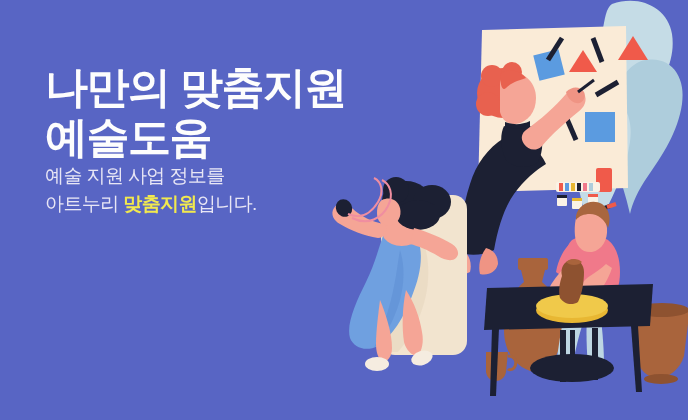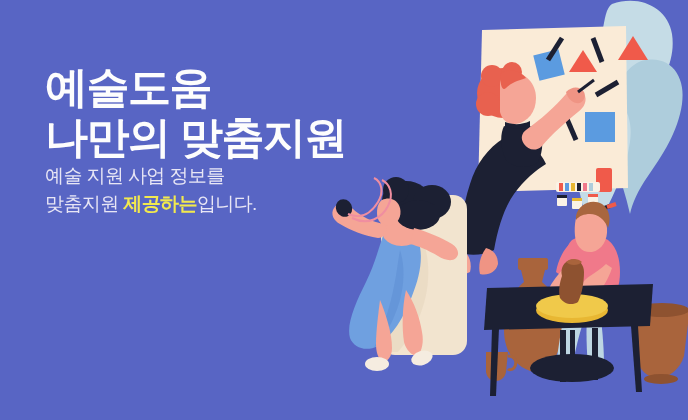--- a/index.html
+++ b/index.html
@@ -246,23 +246,23 @@
                  C584 282 582 294 578 302 C572 306 564 304 560 298
                  C558 290 560 282 562 276 Z" fill="#8e5230"></path>
         <path d="M566 262 C570 258 578 258 582 262 C578 266 570 266 566 262 Z" fill="#a9643c"></path>
       </g>
 
     </svg>
   </div>
 
   <div id="text-block">
 
+    <div class="headline">나만의 맞춤지원</div>
     <div class="headline">예술도움</div>
-    <div class="headline">나만의 맞춤지원</div>
 
     <div id="subtitle">
       <div class="sub-line">예술 지원 사업 정보를</div>
-      <div class="sub-line"><span>맞춤지원 </span><span class="brand">제공하는</span><span>입니다.</span></div>
+      <div class="sub-line"><span>아트누리 </span><span class="brand">맞춤지원</span><span>입니다.</span></div>
     </div>
 
   </div>
 
 </div>
 
 </body></html>

